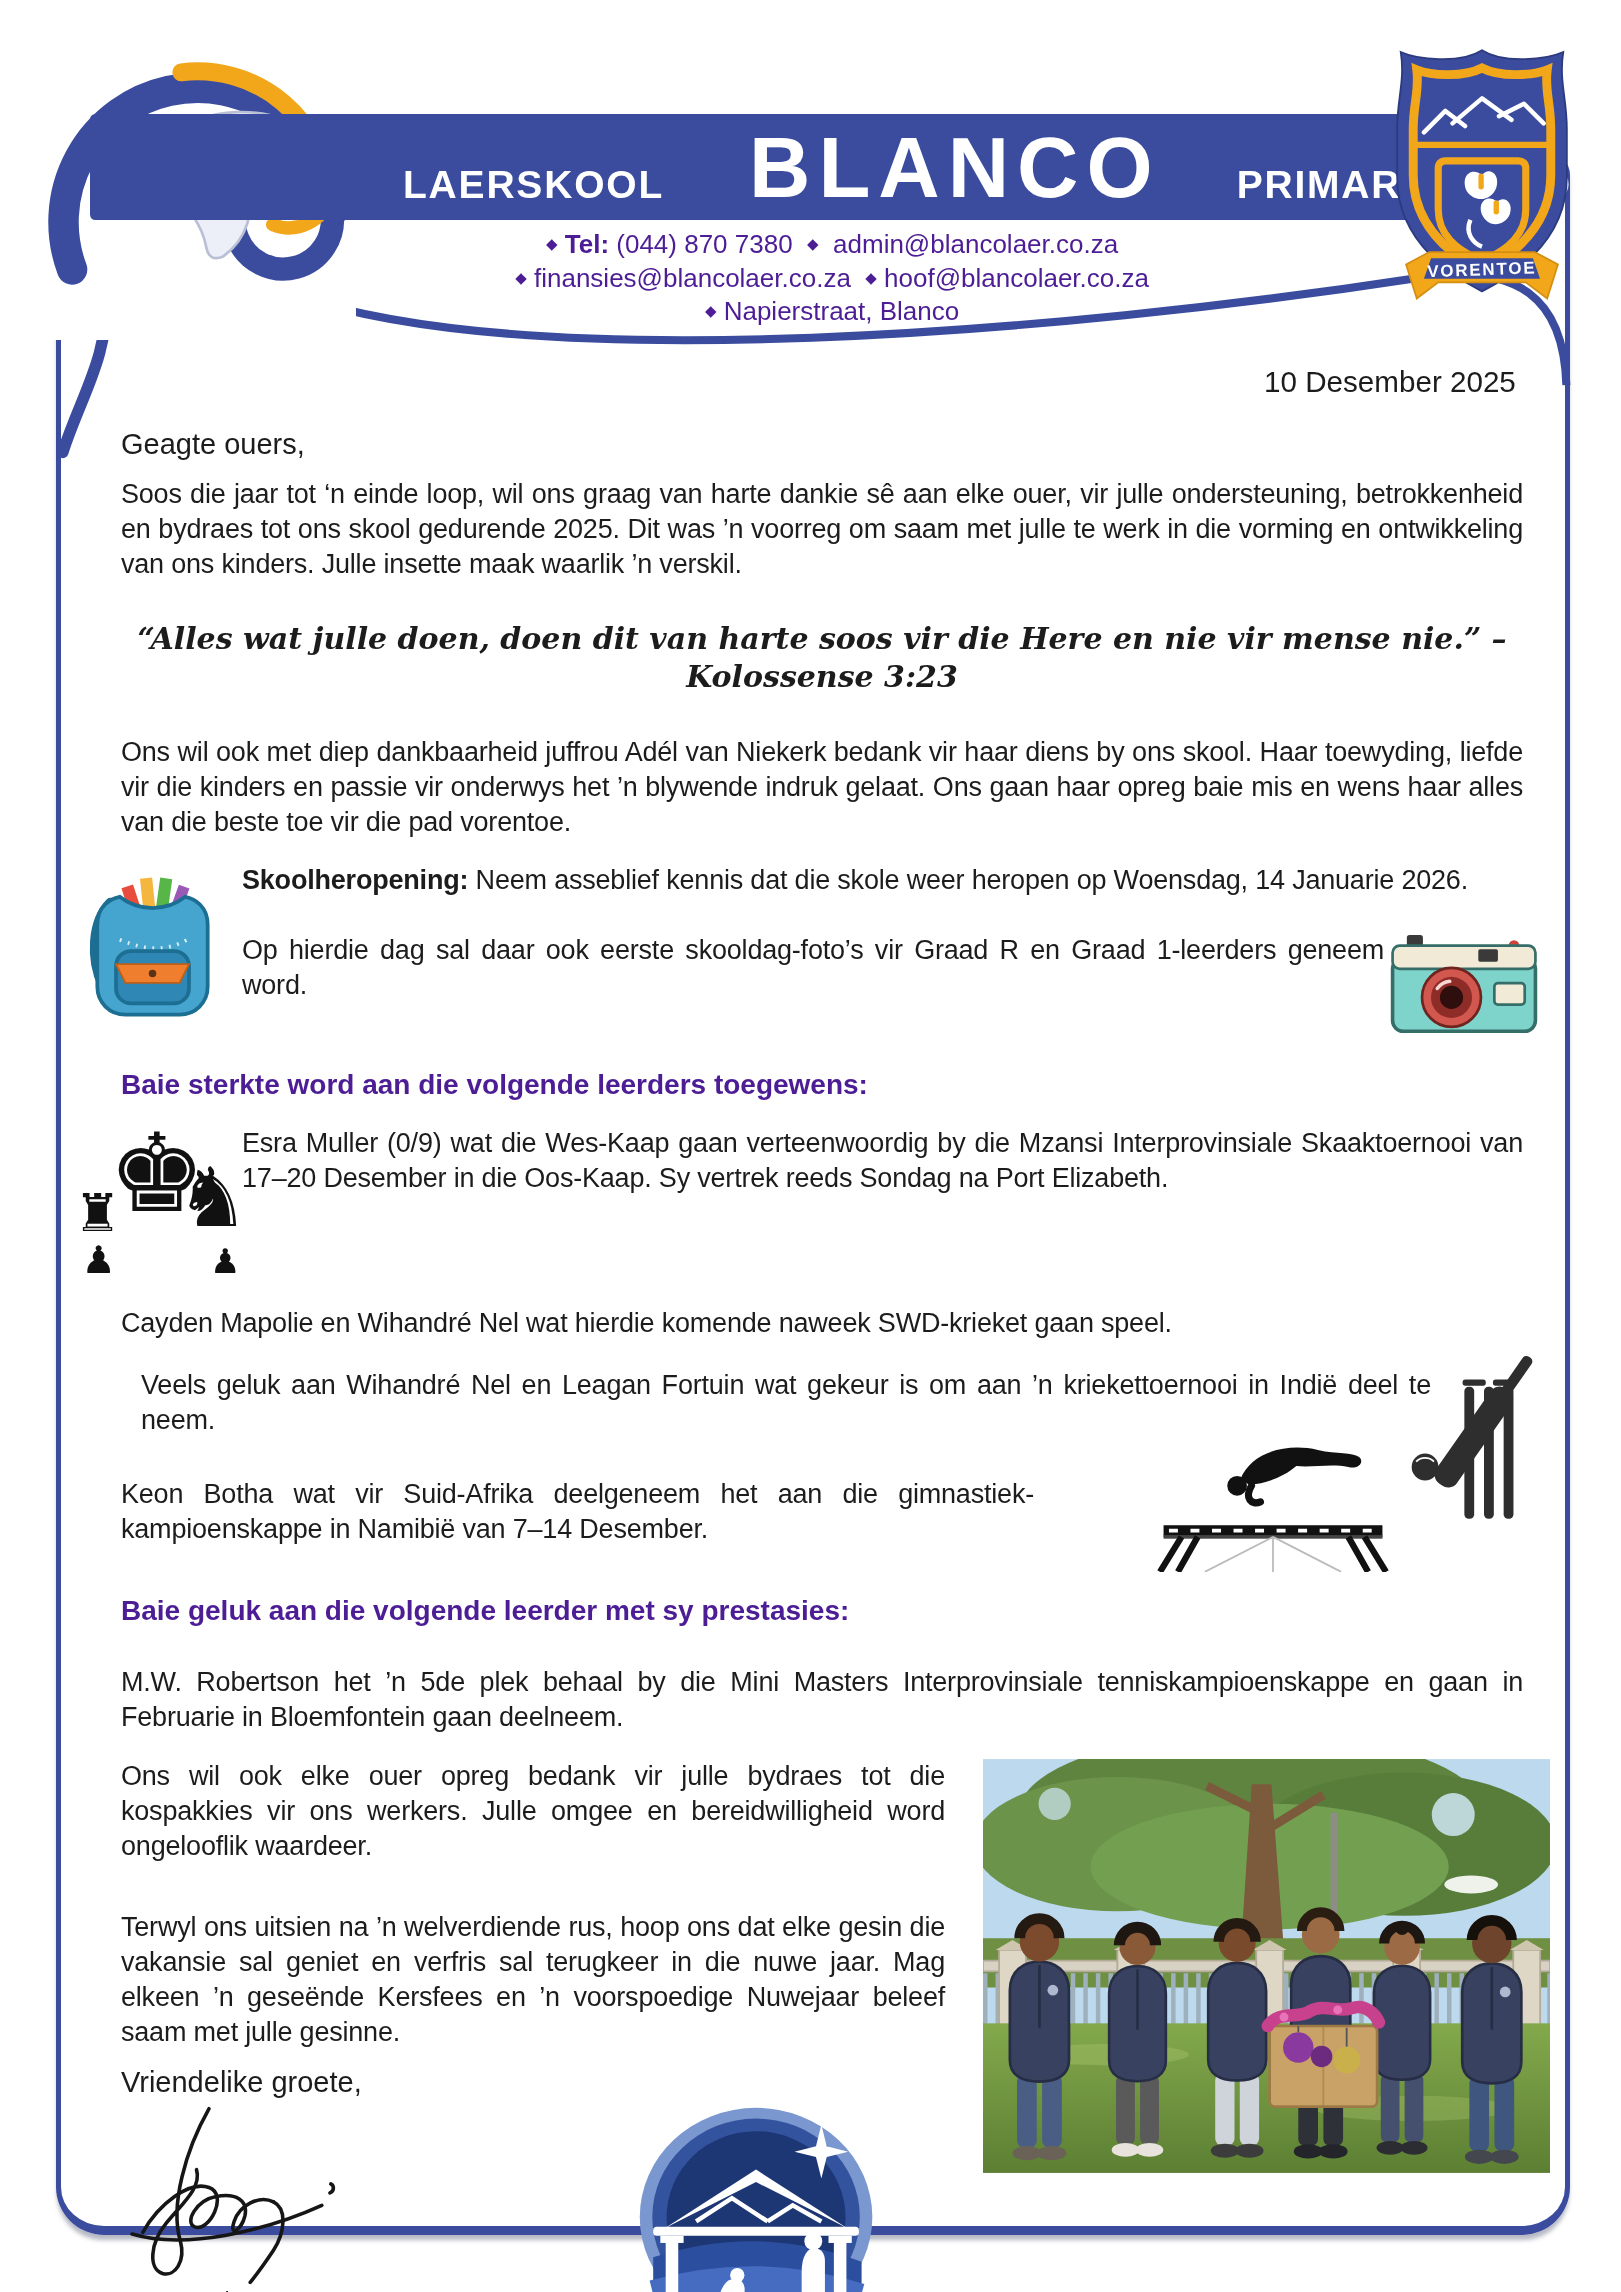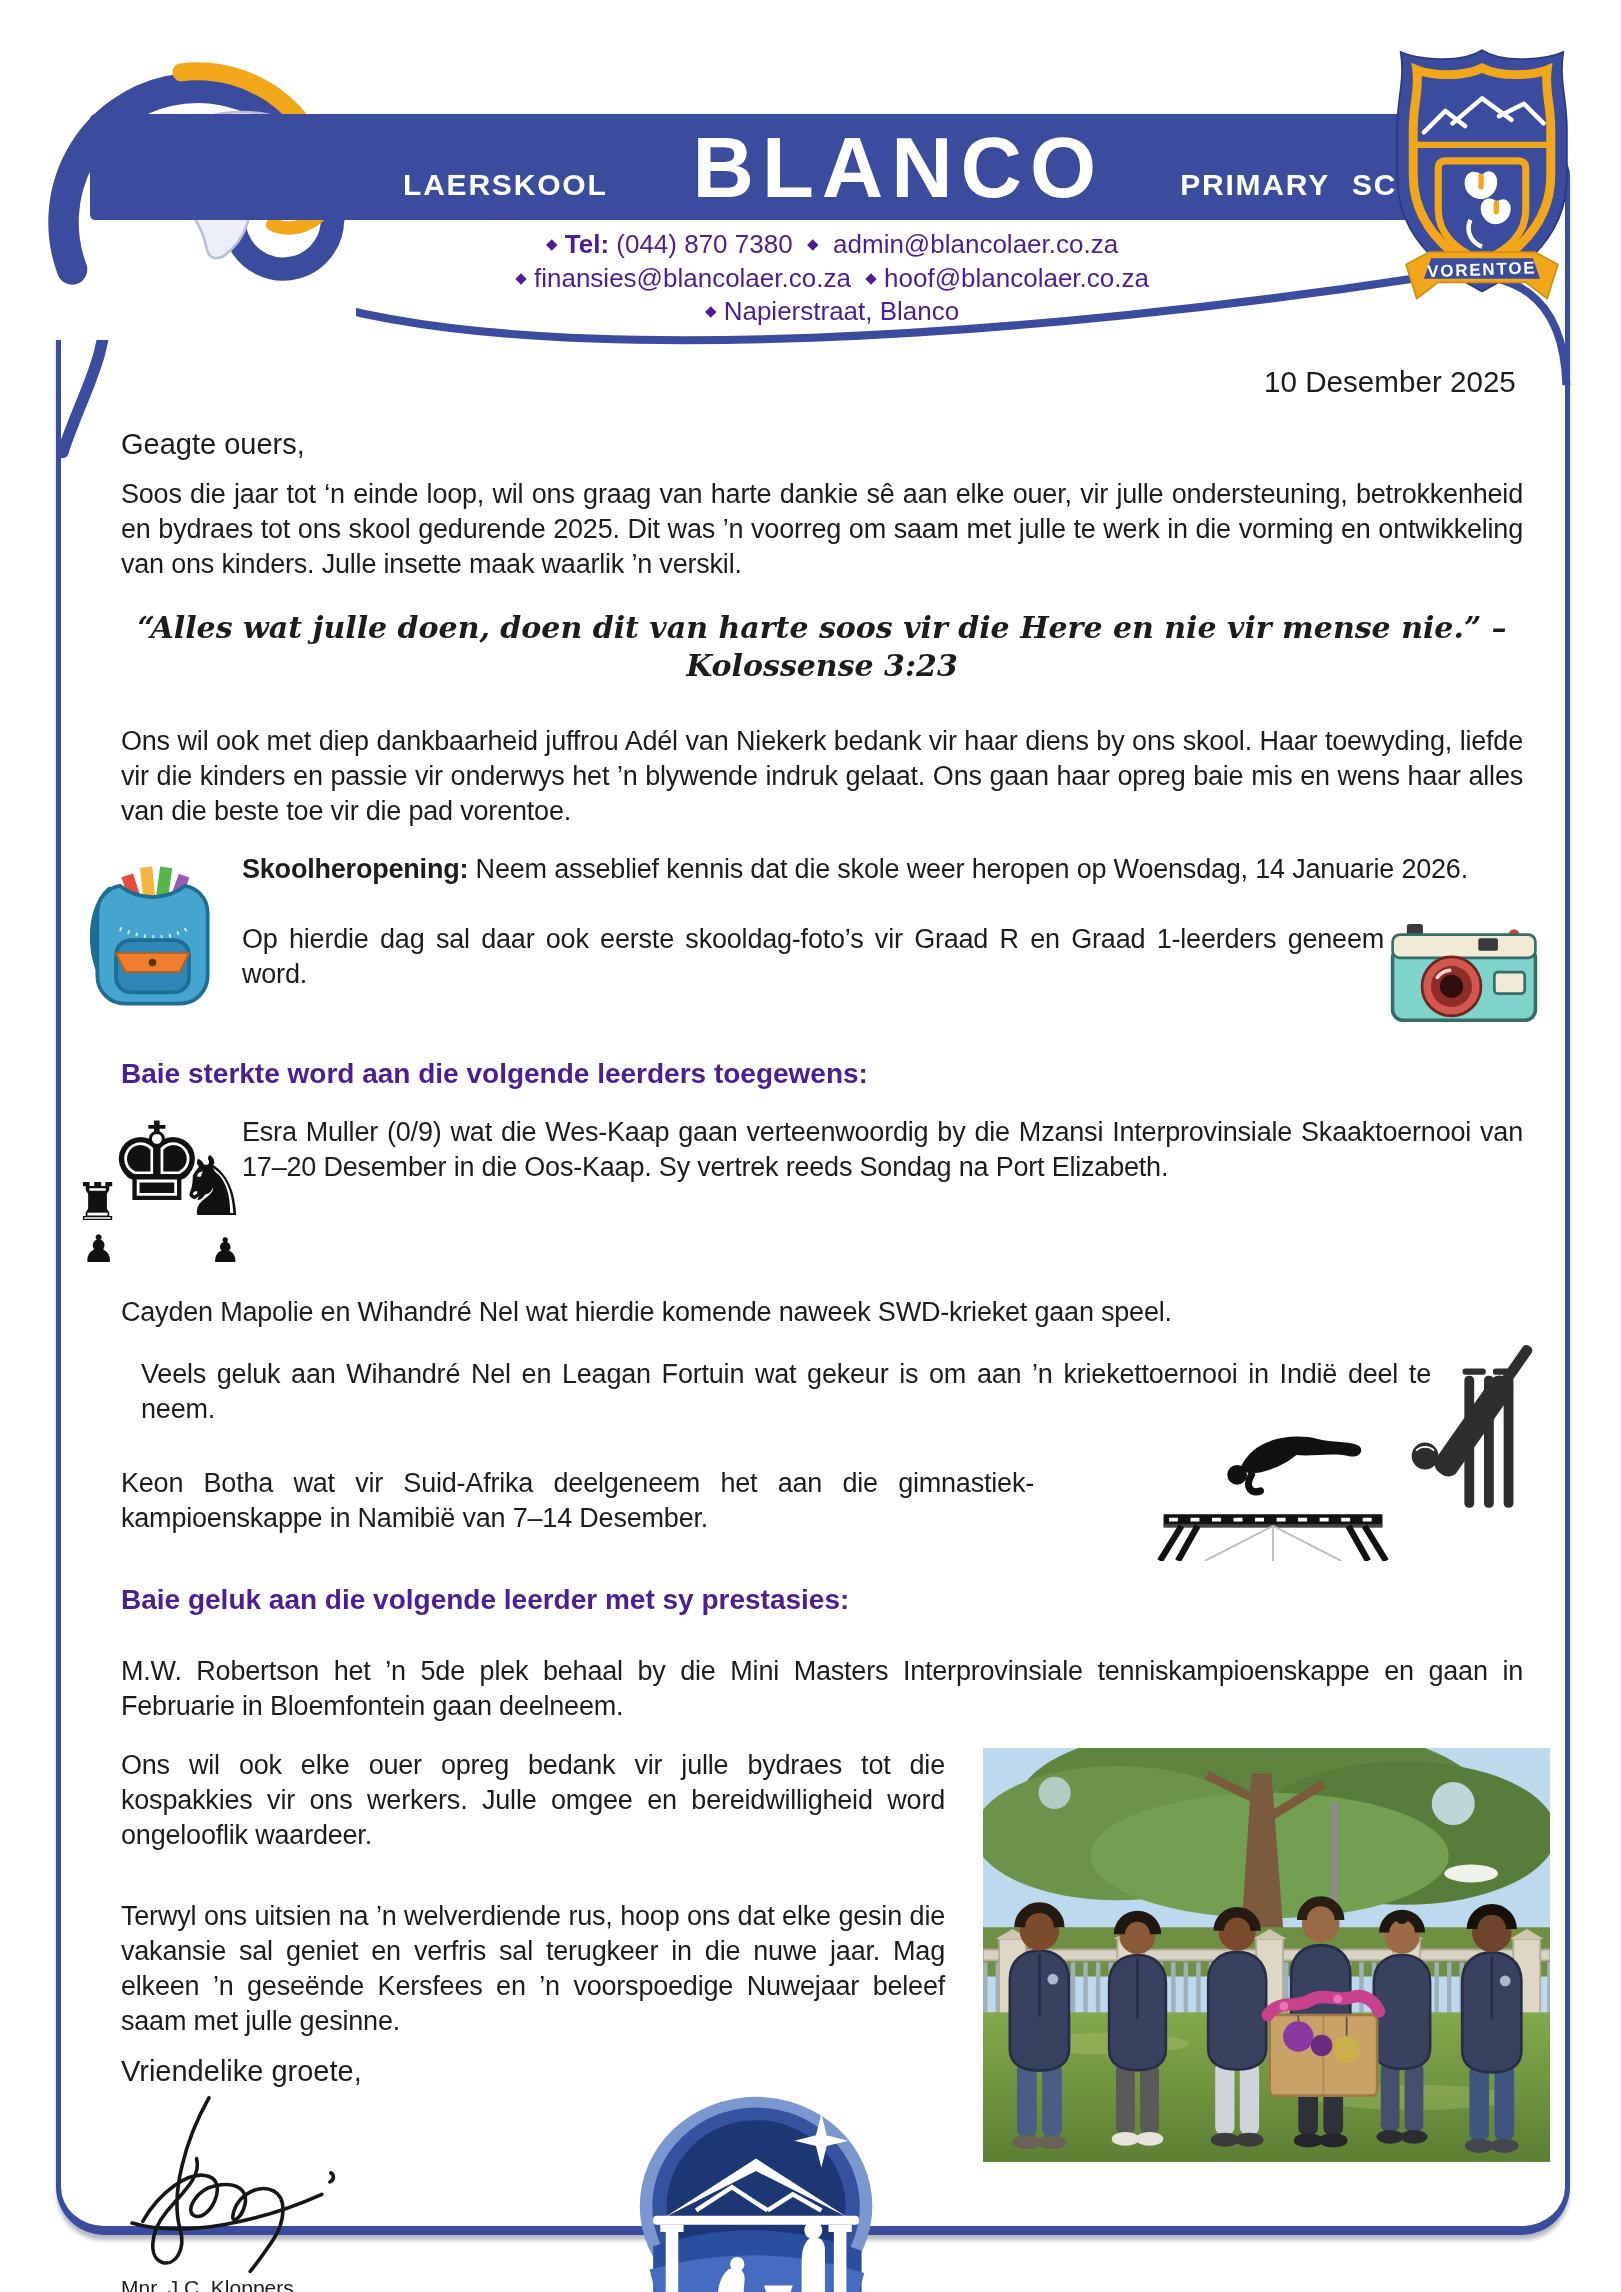--- a/index.html
+++ b/index.html
@@ -16,39 +16,39 @@
     z-index:0;background:transparent;
   }
   
   #flourish{position:absolute;left:0;top:0;z-index:1;pointer-events:none;}
   #lily-logo{position:absolute;left:47px;top:25px;width:309px;height:315px;background:#fff;z-index:2;}
   #banner{
     position:absolute;left:90px;top:114px;width:1366px;height:106px;
     background:#3b4c9e;border-radius:5.4px;z-index:2;
     display:flex;align-items:center;color:#fff;white-space:nowrap;
   }
-  #banner .side-label{font-size:30px;font-weight:700;letter-spacing:1.8px;margin-top:36px;}
+  #banner .side-label{font-size:39px;font-weight:700;letter-spacing:1.8px;margin-top:36px;}
   #banner .lbl1{margin-left:313px;}
   #banner .big{font-size:85px;font-weight:700;letter-spacing:8px;margin-left:85px;line-height:1;}
   #banner .lbl2{margin-left:76px;word-spacing:12.5px;}
   #shield{position:absolute;left:1390px;top:41px;width:184px;height:272px;z-index:3;}
   #contact{
     position:absolute;left:269px;top:227px;width:1119px;z-index:3;
     text-align:center;font-size:26px;line-height:33px;color:#4c1d95;font-weight:400;
   }
   #contact .tel-label{font-weight:700;}
   #contact .bullet{font-size:15px;vertical-align:3.6px;padding:0 7.2px;}
   
   #content{position:absolute;left:121px;top:0;width:1402px;z-index:2;}
   .body-text{font-size:27px;line-height:35px;text-align:justify;letter-spacing:-0.2px;margin:0;}
   .date-line{margin-top:365px;text-align:right;font-size:29.6px;padding-right:7.2px;}
   .salutation{margin-top:29px;font-size:29px;}
   .p-thanks{margin-top:16px;}
   .quote-line{
-    margin-top:27px;text-align:center;font-family:"DejaVu Serif",serif;
+    margin-top:38px;text-align:center;font-family:"DejaVu Serif",serif;
     font-style:italic;font-weight:700;font-size:30px;line-height:38px;letter-spacing:0;
   }
   .p-adel{margin-top:39px;}
   .block-reopen{position:relative;margin-top:23px;padding-left:121px;min-height:186px;}
   .backpack-icon{position:absolute;left:-40px;top:1.8px;}
   .camera-icon{position:absolute;right:-16px;top:68px;}
   .p-reopen-b{margin-top:35px;width:1142px;}
   .section-heading{margin:19.7px 0 0 0;font-size:28px;font-weight:700;color:#4c1d95;}
   .block-chess{position:relative;margin-top:25px;padding-left:121px;min-height:170px;}
   .chess-icon{position:absolute;left:-45px;top:-7.2px;width:170px;height:179px;color:#111;}

